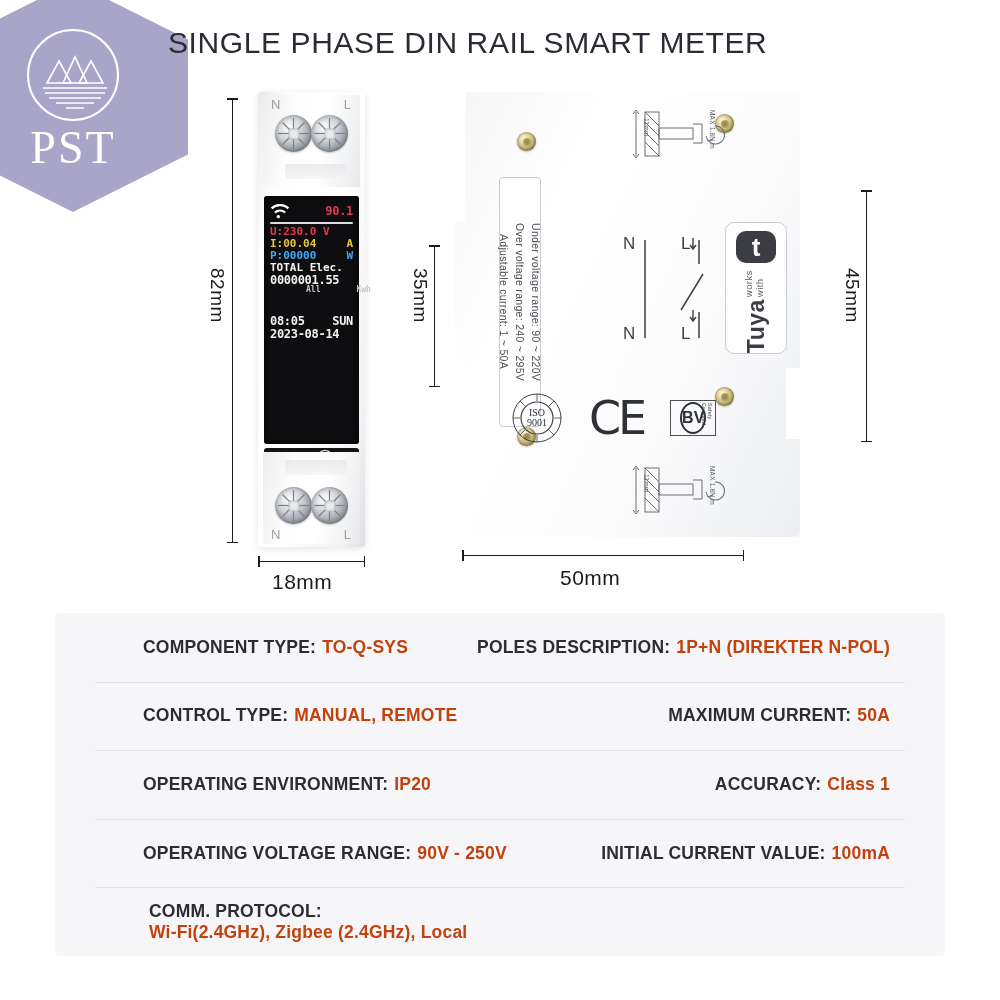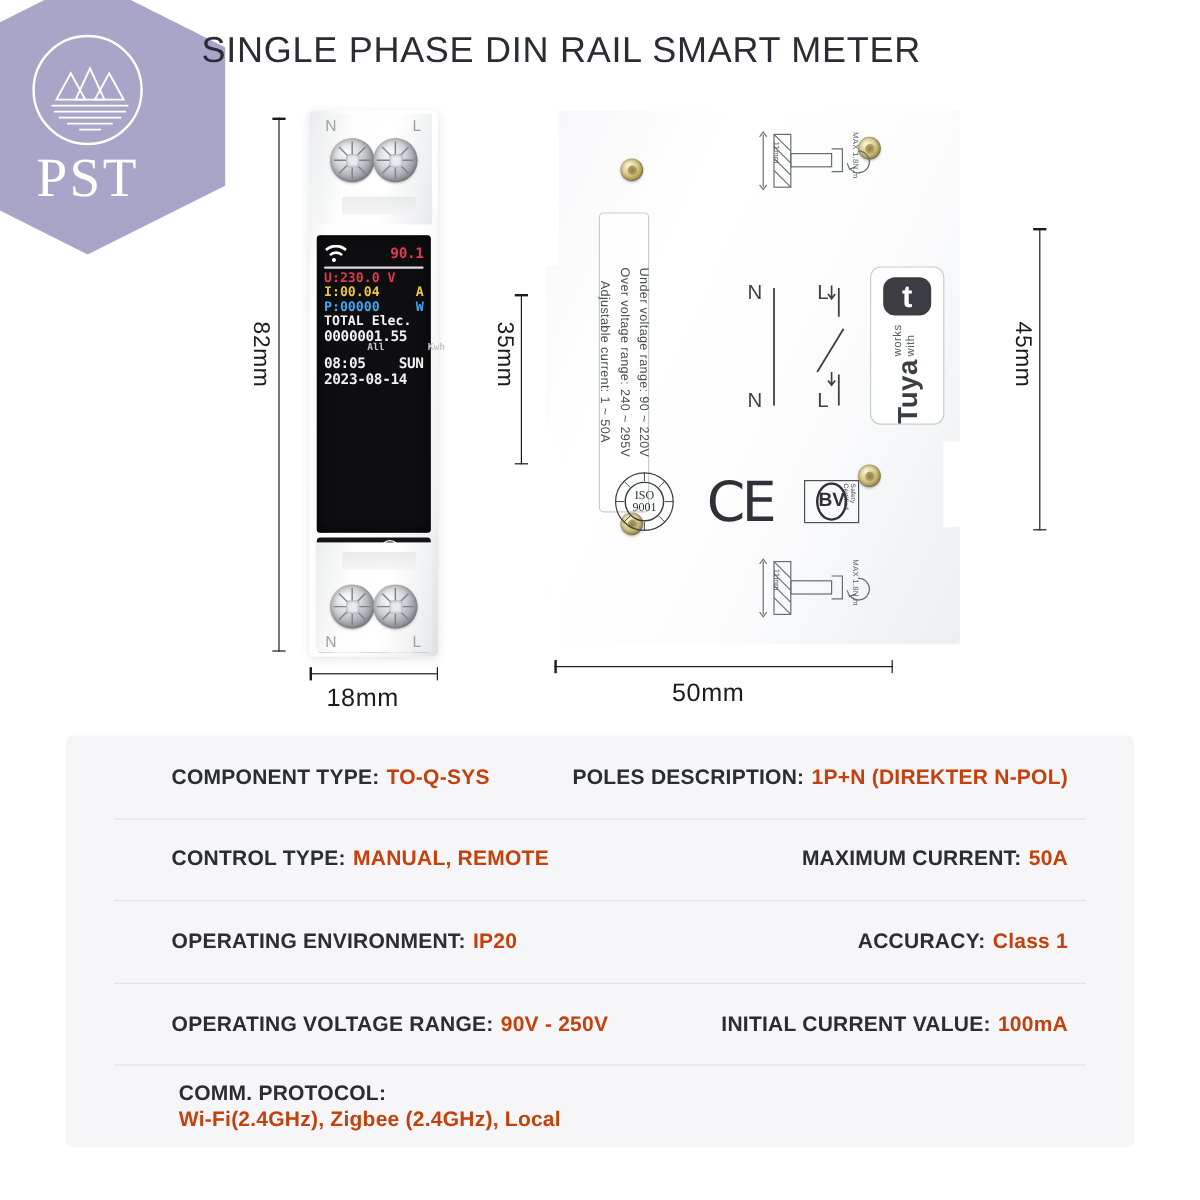--- a/index.html
+++ b/index.html
@@ -372,21 +372,21 @@
       <div class="lcd-row">
         <span class="lcd-t-white">TOTAL Elec.</span>
       </div>
       <div class="lcd-row">
         <span class="lcd-t-white lcd-big">0000001.55</span>
       </div>
       <div class="lcd-row">
         <span class="lcd-t-grey">All</span>
         <span class="lcd-t-grey">Kwh</span>
       </div>
-      <div class="lcd-row" style="margin-top:2px;">
+      <div class="lcd-row" style="margin-top:20px;">
         <span class="lcd-t-white lcd-big">08:05</span>
         <span class="lcd-t-white lcd-big">SUN</span>
       </div>
       <div class="lcd-row">
         <span class="lcd-t-white lcd-big">2023-08-14</span>
       </div>
     </div>
 
     <div class="panel">
       <div class="brand-tongou">

